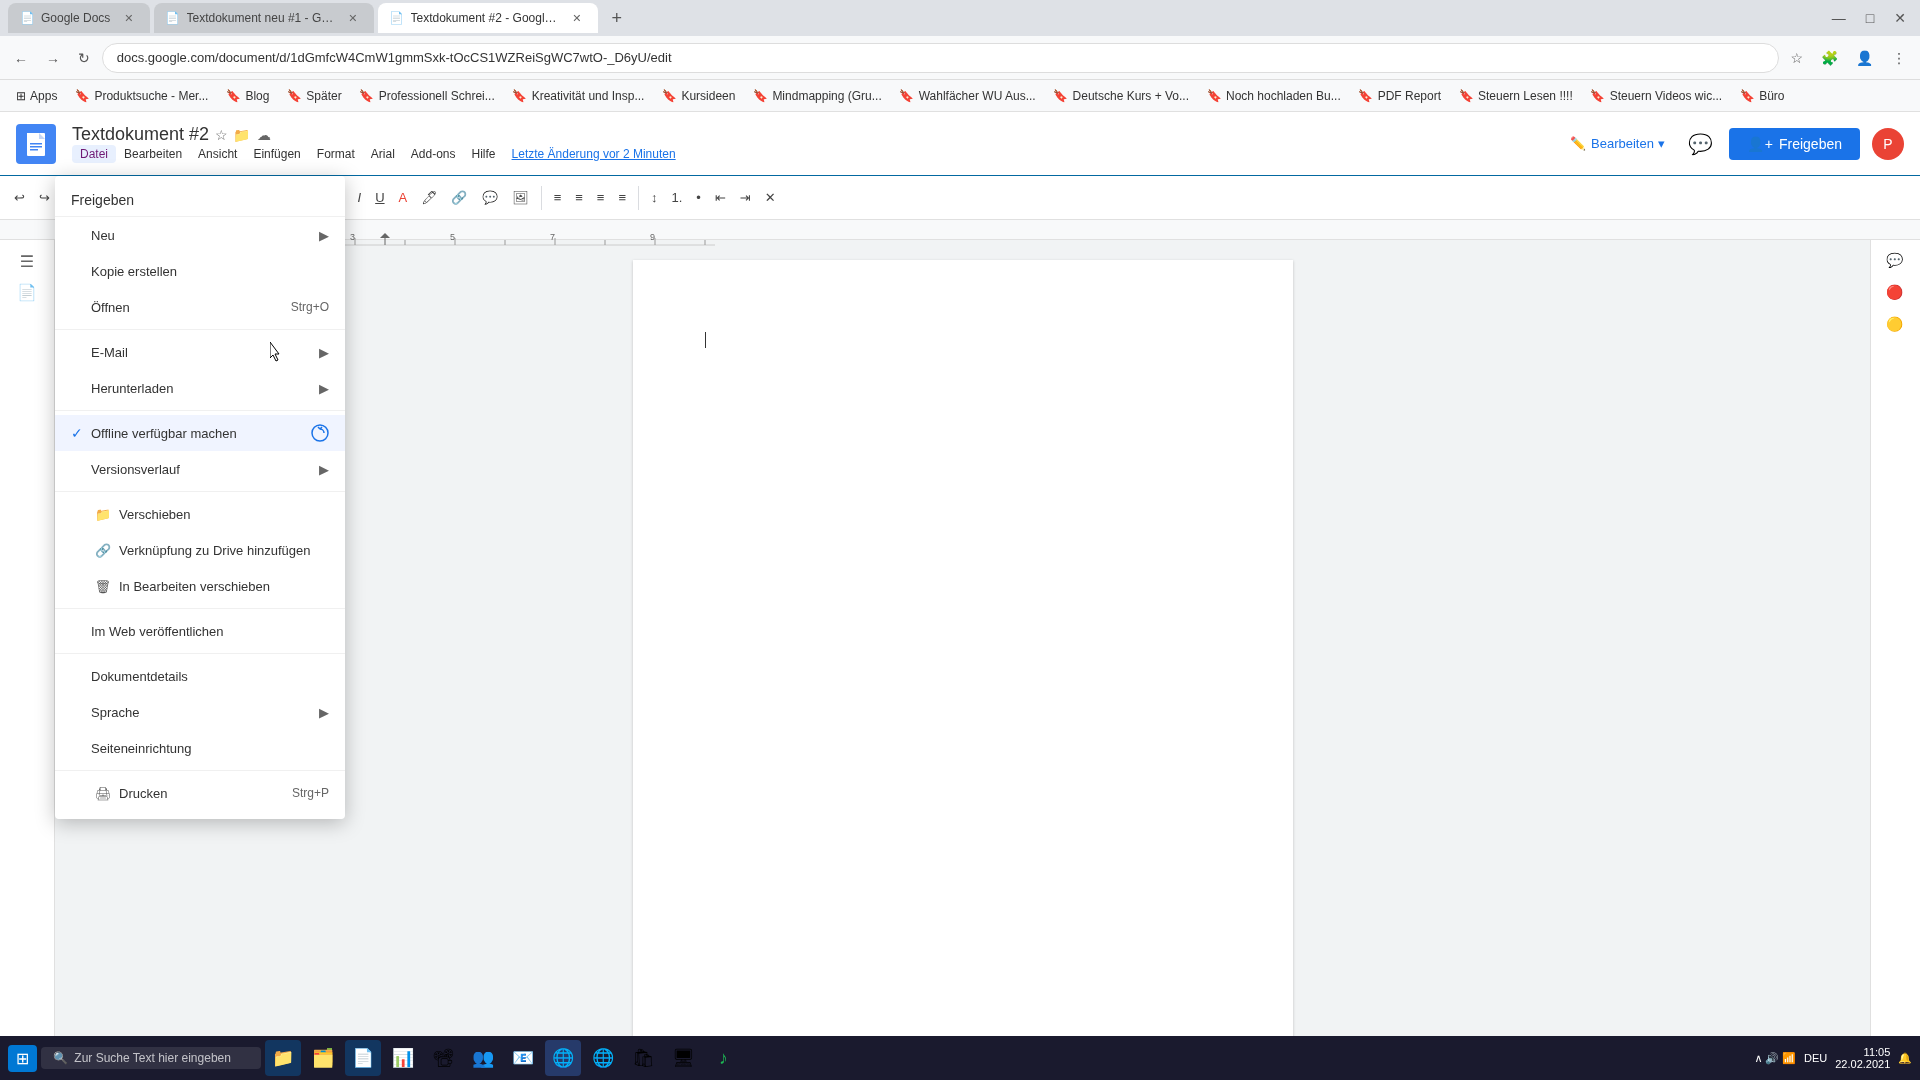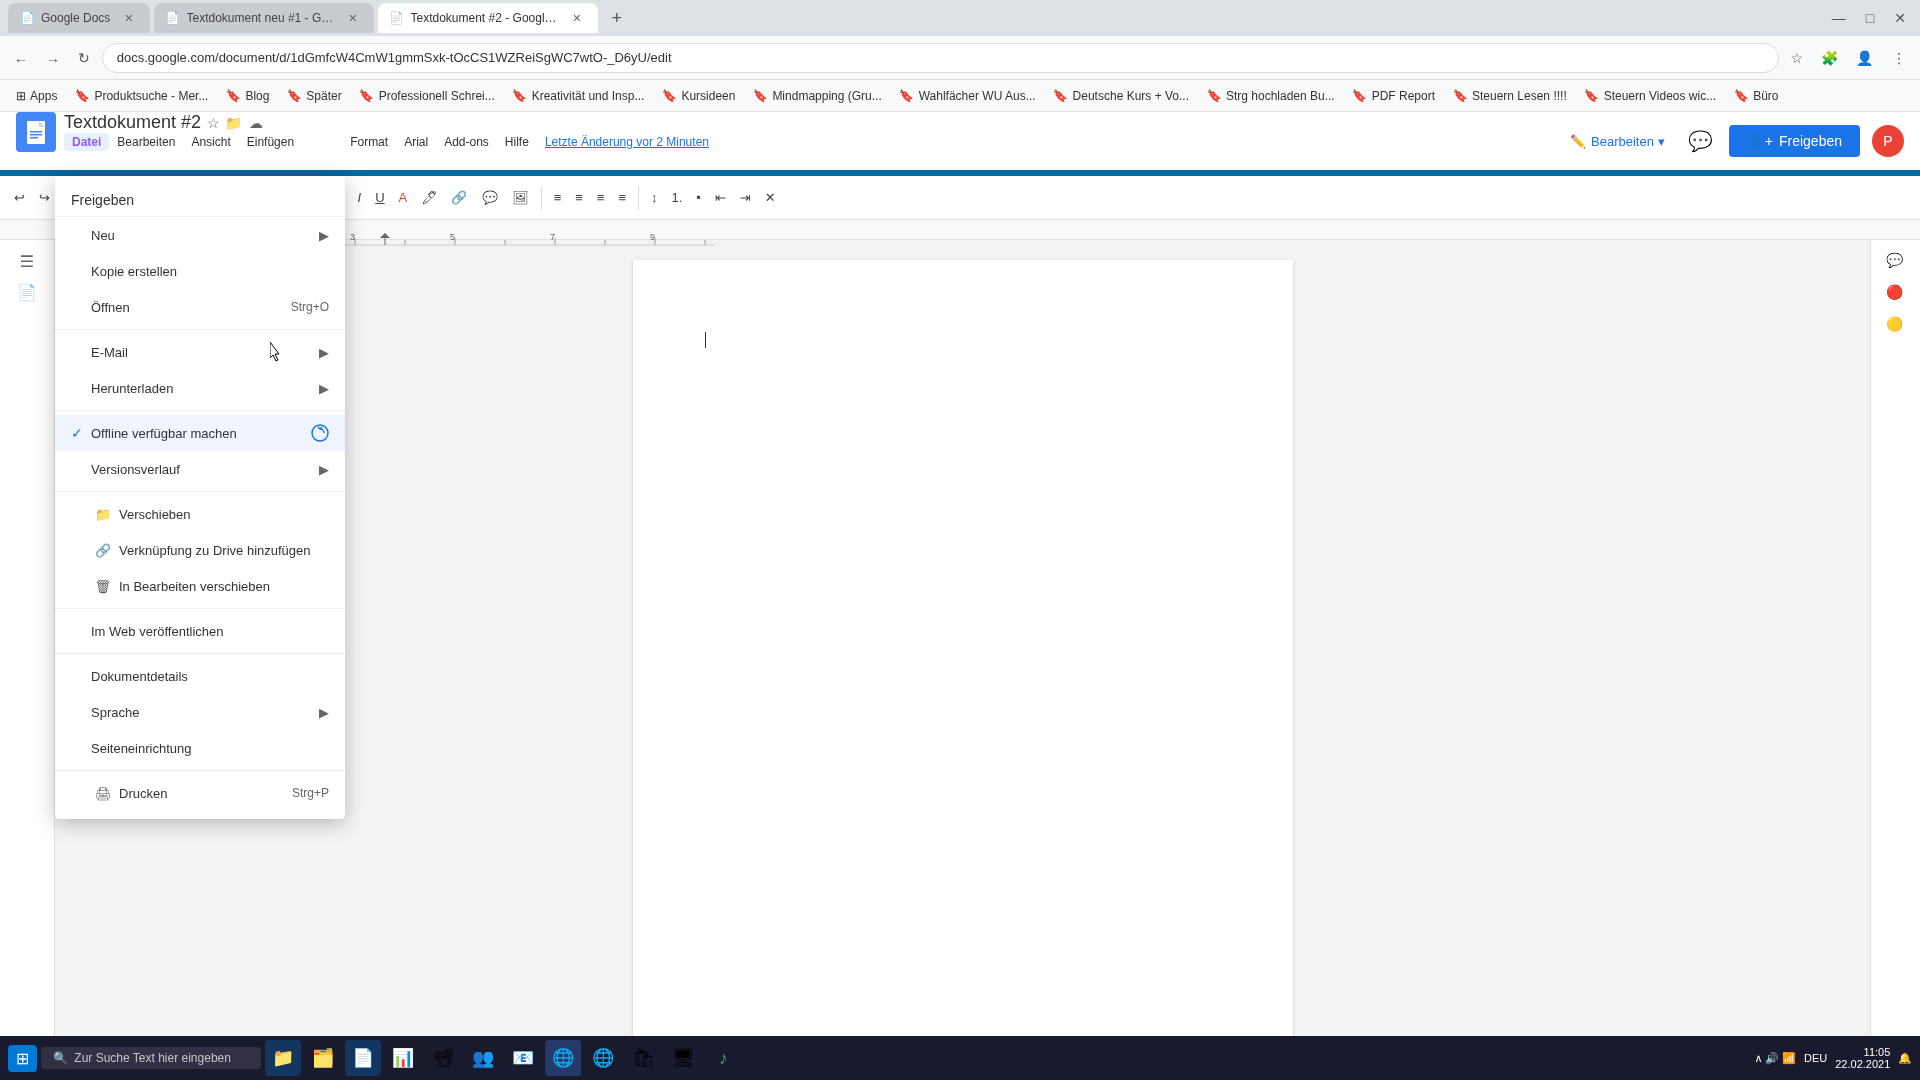--- a/index.html
+++ b/index.html
@@ -16,29 +16,29 @@
     .nav-btn { background: none; border: none; cursor: pointer; color: #555; font-size: 14px; padding: 4px 6px; border-radius: 50%; }
     .url-bar { flex: 1; height: 30px; border: 1px solid #ddd; border-radius: 15px; padding: 0 14px; font-size: 13px; background: #fff; color: #333; outline: none; }
     .nav-icons { display: flex; gap: 6px; align-items: center; }
     .nav-icon-btn { background: none; border: none; cursor: pointer; color: #555; font-size: 14px; padding: 4px 6px; border-radius: 50%; }
 
     
     .bookmarks-bar { background: #f8f9fa; height: 32px; display: flex; align-items: center; padding: 0 8px; gap: 2px; border-bottom: 1px solid #e0e0e0; overflow: hidden; }
     .bookmark-item { display: flex; align-items: center; gap: 4px; padding: 2px 8px; border-radius: 4px; cursor: pointer; font-size: 12px; color: #333; white-space: nowrap; }
 
     
-    .app-header { background: #fff; height: 64px; display: flex; padding: 0 16px; border-bottom: 6px solid #0369a1; position: relative; z-index: 10; }
+    .app-header { background: #fff; height: 64px; display: flex; align-items: center; padding: 0 16px; gap: 8px; border-bottom: 1px solid #0369a1; position: relative; z-index: 10; }
     .doc-icon { width: 40px; height: 40px; background: #4285f4; border-radius: 4px; display: flex; align-items: center; justify-content: center; color: white; font-size: 20px; }
     .doc-title { font-size: 18px; color: #333; font-weight: 400; }
     .doc-title-icon { color: #666; cursor: pointer; font-size: 14px; }
     .share-btn { background: #1a73e8; color: white; border: none; border-radius: 4px; padding: 8px 18px; font-size: 14px; cursor: pointer; display: flex; align-items: center; gap: 6px; }
     .comment-icon { color: #666; font-size: 20px; cursor: pointer; padding: 4px; }
     .avatar { width: 32px; height: 32px; border-radius: 50%; background: #ea4335; display: flex; align-items: center; justify-content: center; color: white; font-size: 14px; cursor: pointer; }
     .menu-item { padding: 6px 12px; border-radius: 4px; cursor: pointer; font-size: 13px; color: #333; }
-    .menu-item:hover, .menu-item.active { background: #e8f0fe; color: #8b5cf6; font-weight: bold; }
+    .menu-item:hover, .menu-item.active { background: #e8f0fe; color: #701a75; }
     .menu-item.active { background: #e8f0fe; }
 
     
     .toolbar { background: #fff; height: 44px; display: flex; align-items: center; padding: 0 8px; gap: 2px; border-bottom: 1px solid #e0e0e0; }
     .toolbar-btn { background: none; border: none; cursor: pointer; color: #444; font-size: 13px; padding: 4px 6px; border-radius: 4px; display: flex; align-items: center; gap: 2px; }
     .toolbar-separator { width: 1px; height: 24px; background: #dadce0; margin: 0 4px; }
     .font-selector { border: 1px solid transparent; border-radius: 4px; padding: 2px 4px; font-size: 13px; cursor: pointer; min-width: 100px; display: flex; align-items: center; justify-content: space-between; }
     .font-size-control { display: flex; align-items: center; gap: 2px; }
     .font-size-btn { background: none; border: none; cursor: pointer; color: #444; font-size: 16px; padding: 2px 4px; border-radius: 4px; }
     .font-size-input { width: 30px; text-align: center; border: none; font-size: 13px; border: 1px solid transparent; border-radius: 4px; padding: 2px; }
@@ -155,21 +155,21 @@
   <div class="bookmark-item">
     <span>🔖</span>
     <span>Wahlfächer WU Aus...</span>
   </div>
   <div class="bookmark-item">
     <span>🔖</span>
     <span>Deutsche Kurs + Vo...</span>
   </div>
   <div class="bookmark-item">
     <span>🔖</span>
-    <span>Strg hochladen Bu...</span>
+    <span>Noch hochladen Bu...</span>
   </div>
   <div class="bookmark-item">
     <span>🔖</span>
     <span>PDF Report</span>
   </div>
   <div class="bookmark-item">
     <span>🔖</span>
     <span>Steuern Lesen !!!!</span>
   </div>
   <div class="bookmark-item">
@@ -198,21 +198,21 @@
       <span class="doc-title">Textdokument #2</span>
       <span class="doc-title-icon">☆</span>
       <span class="doc-title-icon">📁</span>
       <span class="doc-title-icon">☁</span>
     </div>
     <div style="display:flex; align-items:center; gap:0;">
       <span class="menu-item active" style="padding: 2px 8px; font-size:12px;">Datei</span>
       <span class="menu-item" style="padding: 2px 8px; font-size:12px;">Bearbeiten</span>
       <span class="menu-item" style="padding: 2px 8px; font-size:12px;">Ansicht</span>
       <span class="menu-item" style="padding: 2px 8px; font-size:12px;">Einfügen</span>
-      <span class="menu-item" style="padding: 2px 8px; font-size:12px;margin-left:40px;">Format</span>
+      <span class="menu-item" style="padding: 2px 8px; font-size:12px;">Format</span>
       <span class="menu-item" style="padding: 2px 8px; font-size:12px;">Arial</span>
       <span class="menu-item" style="padding: 2px 8px; font-size:12px;">Add-ons</span>
       <span class="menu-item" style="padding: 2px 8px; font-size:12px;">Hilfe</span>
       <span style="color:#1a73e8; font-size:12px; margin-left:8px; text-decoration:underline; cursor:pointer;">Letzte Änderung vor 2 Minuten</span>
     </div>
   </div>
   <div style="margin-left:auto; display:flex; align-items:center; gap:12px;">
     <div class="edit-badge">
       <span>✏️</span>
       <span>Bearbeiten</span>

